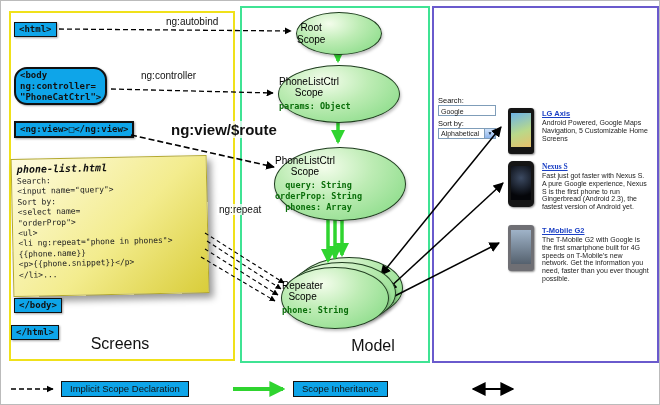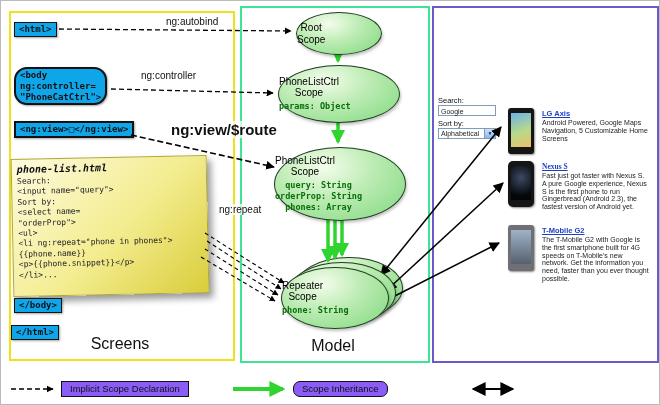--- a/index.html
+++ b/index.html
@@ -8,21 +8,21 @@
     font-family:"Liberation Sans", sans-serif; overflow:hidden;
     border:1px solid #bbb; box-sizing:border-box;
   }
   .panel { position:absolute; background:transparent; }
   .panel.template { left:8px; top:10px; width:222px; height:346px; border:2px solid #f0e11a; }
   .panel.model    { left:239px; top:5px; width:186px; height:353px; border:2px solid #3fe394; }
   .panel.view     { left:431px; top:5px; width:223px; height:353px; border:2px solid #6a5acd; }
 
   .panel-label { position:absolute; font:16px "Liberation Sans", sans-serif; color:#111; text-align:center; }
   .panel-label.t { left:8px; width:222px; top:334px; }
-  .panel-label.m { left:239px; width:186px; top:336px; }
+  .panel-label.m { left:239px; width:186px; top:336px;padding-left:40px; }
   .panel-label.v { left:431px; width:223px; top:336px; }
 
   .tag {
     position:absolute; background:#0ea5e9; border:1px solid #111;
     font:bold 9px/1.2 "DejaVu Sans Mono", monospace; color:#111;
     padding:1px 4px; white-space:pre-line; box-shadow:1px 1px 2px rgba(0,0,0,.35);
   }
   .tag.bold-border { border-width:2px; }
 
   .note {
@@ -70,21 +70,21 @@
   .phone.p1 .screen { background:linear-gradient(160deg,#6db3e8 0%,#b9d98a 55%,#e8c06a 100%); }
   .phone.p2 { border-radius:5px; }
   .phone.p2 .screen { background:radial-gradient(circle at 50% 35%, #3c4a62 0%, #05060a 75%); }
   .phone.p3 { background:#6f6f74; }
   .phone.p3 .screen { background:linear-gradient(#9fb3c8,#55616e); }
 
   .ph-name { position:absolute; width:110px; font:bold 7.5px "Liberation Sans", sans-serif; color:#1a3fc4; text-decoration:underline; }
   .ph-desc { position:absolute; width:108px; font:7px/1.12 "Liberation Sans", sans-serif; color:#222; }
 
   .legend-box {
-    position:absolute; top:380px; background:#8b5cf6; border:1px solid #111;
+    position:absolute; top:380px; background:#0ea5e9; border:1px solid #111;
     font:9.5px/14px "Liberation Sans", sans-serif; color:#111; padding:0 8px; height:16px; box-sizing:border-box;
   }
 </style>
 </head>
 <body>
 
 <div class="canvas">
 
   <div class="panel template"></div>
   <div class="panel model"></div>
@@ -204,15 +204,15 @@
   <div class="phone p3" style="left:507px; top:224px;">
       <div class="screen"></div>
     </div>
   <div class="ph-name" style="left:541px; top:225px;">T-Mobile G2</div>
   <div class="ph-desc" style="left:541px; top:235px;">The T-Mobile G2 with Google is the first smartphone built for 4G speeds on T-Mobile's new network. Get the information you need, faster than you ever thought possible.</div>
 
   <div class="panel-label t">Screens</div>
   <div class="panel-label m">Model</div>
 
   <div class="legend-box" style="left:60px;">Implicit Scope Declaration</div>
-  <div class="legend-box" style="left:292px;border-radius:7px;">Scope Inheritance</div>
+  <div class="legend-box" style="left:292px;">Scope Inheritance</div>
 
 </div>
 
 </body></html>

